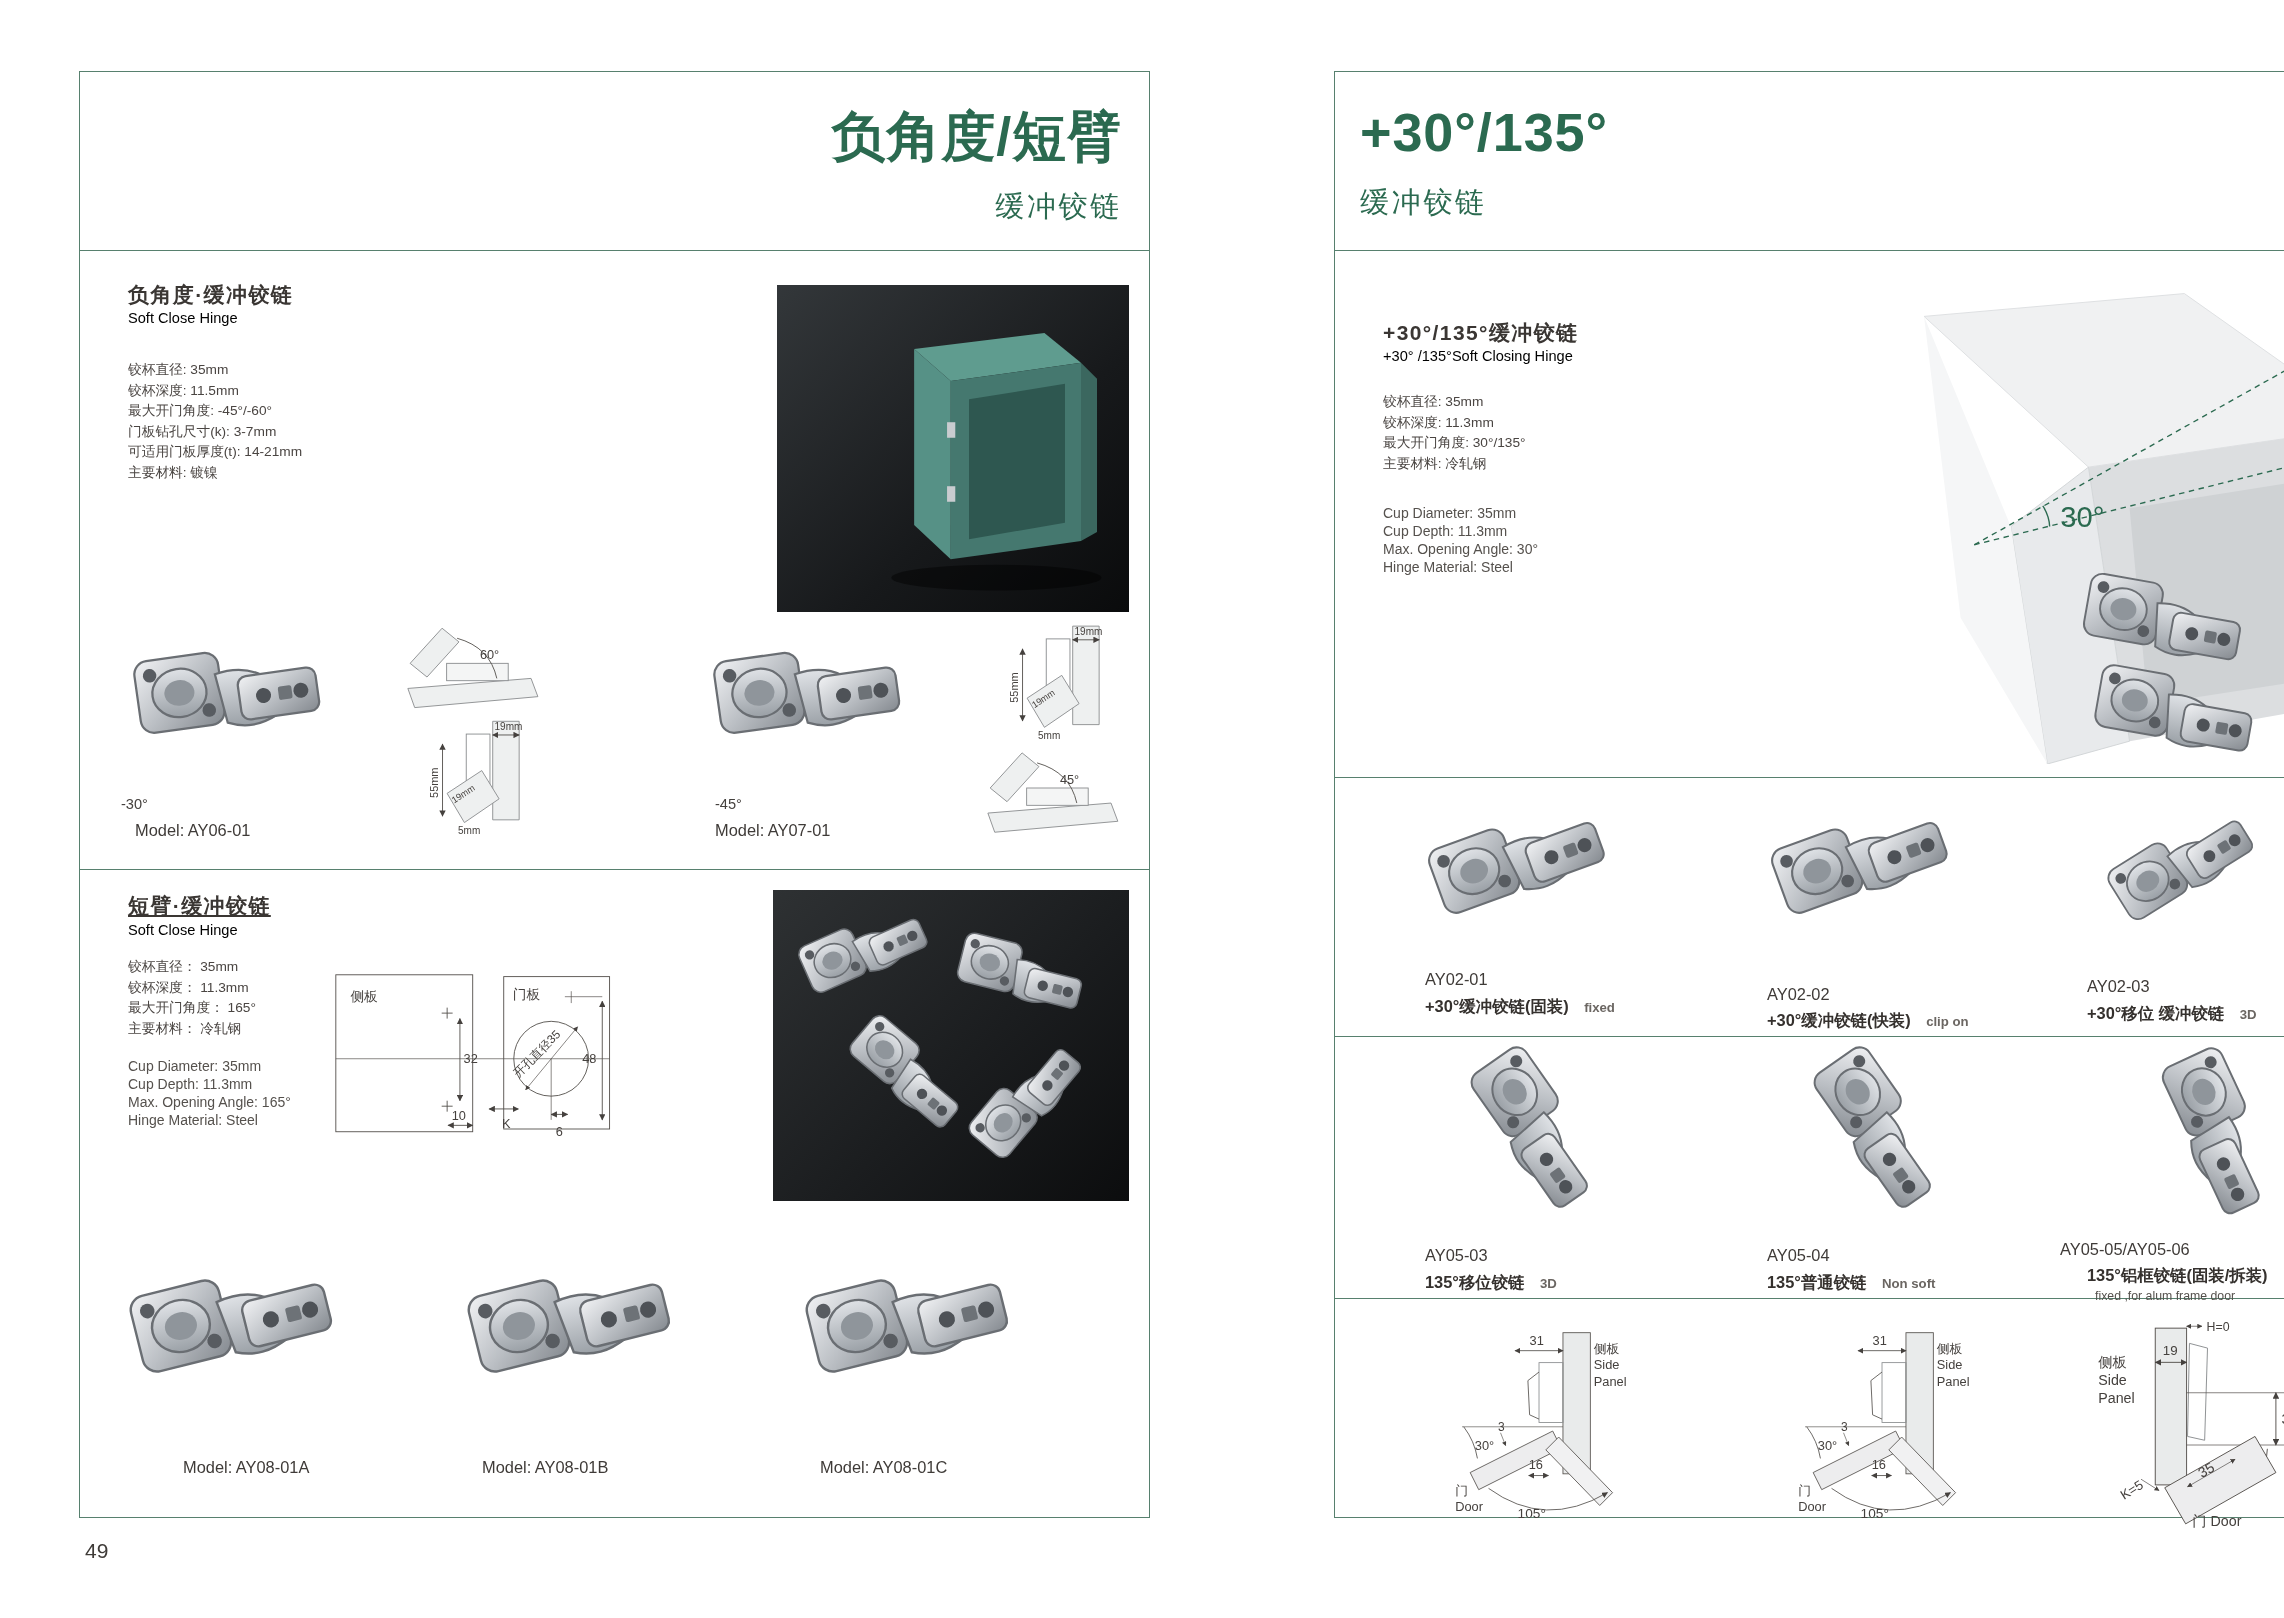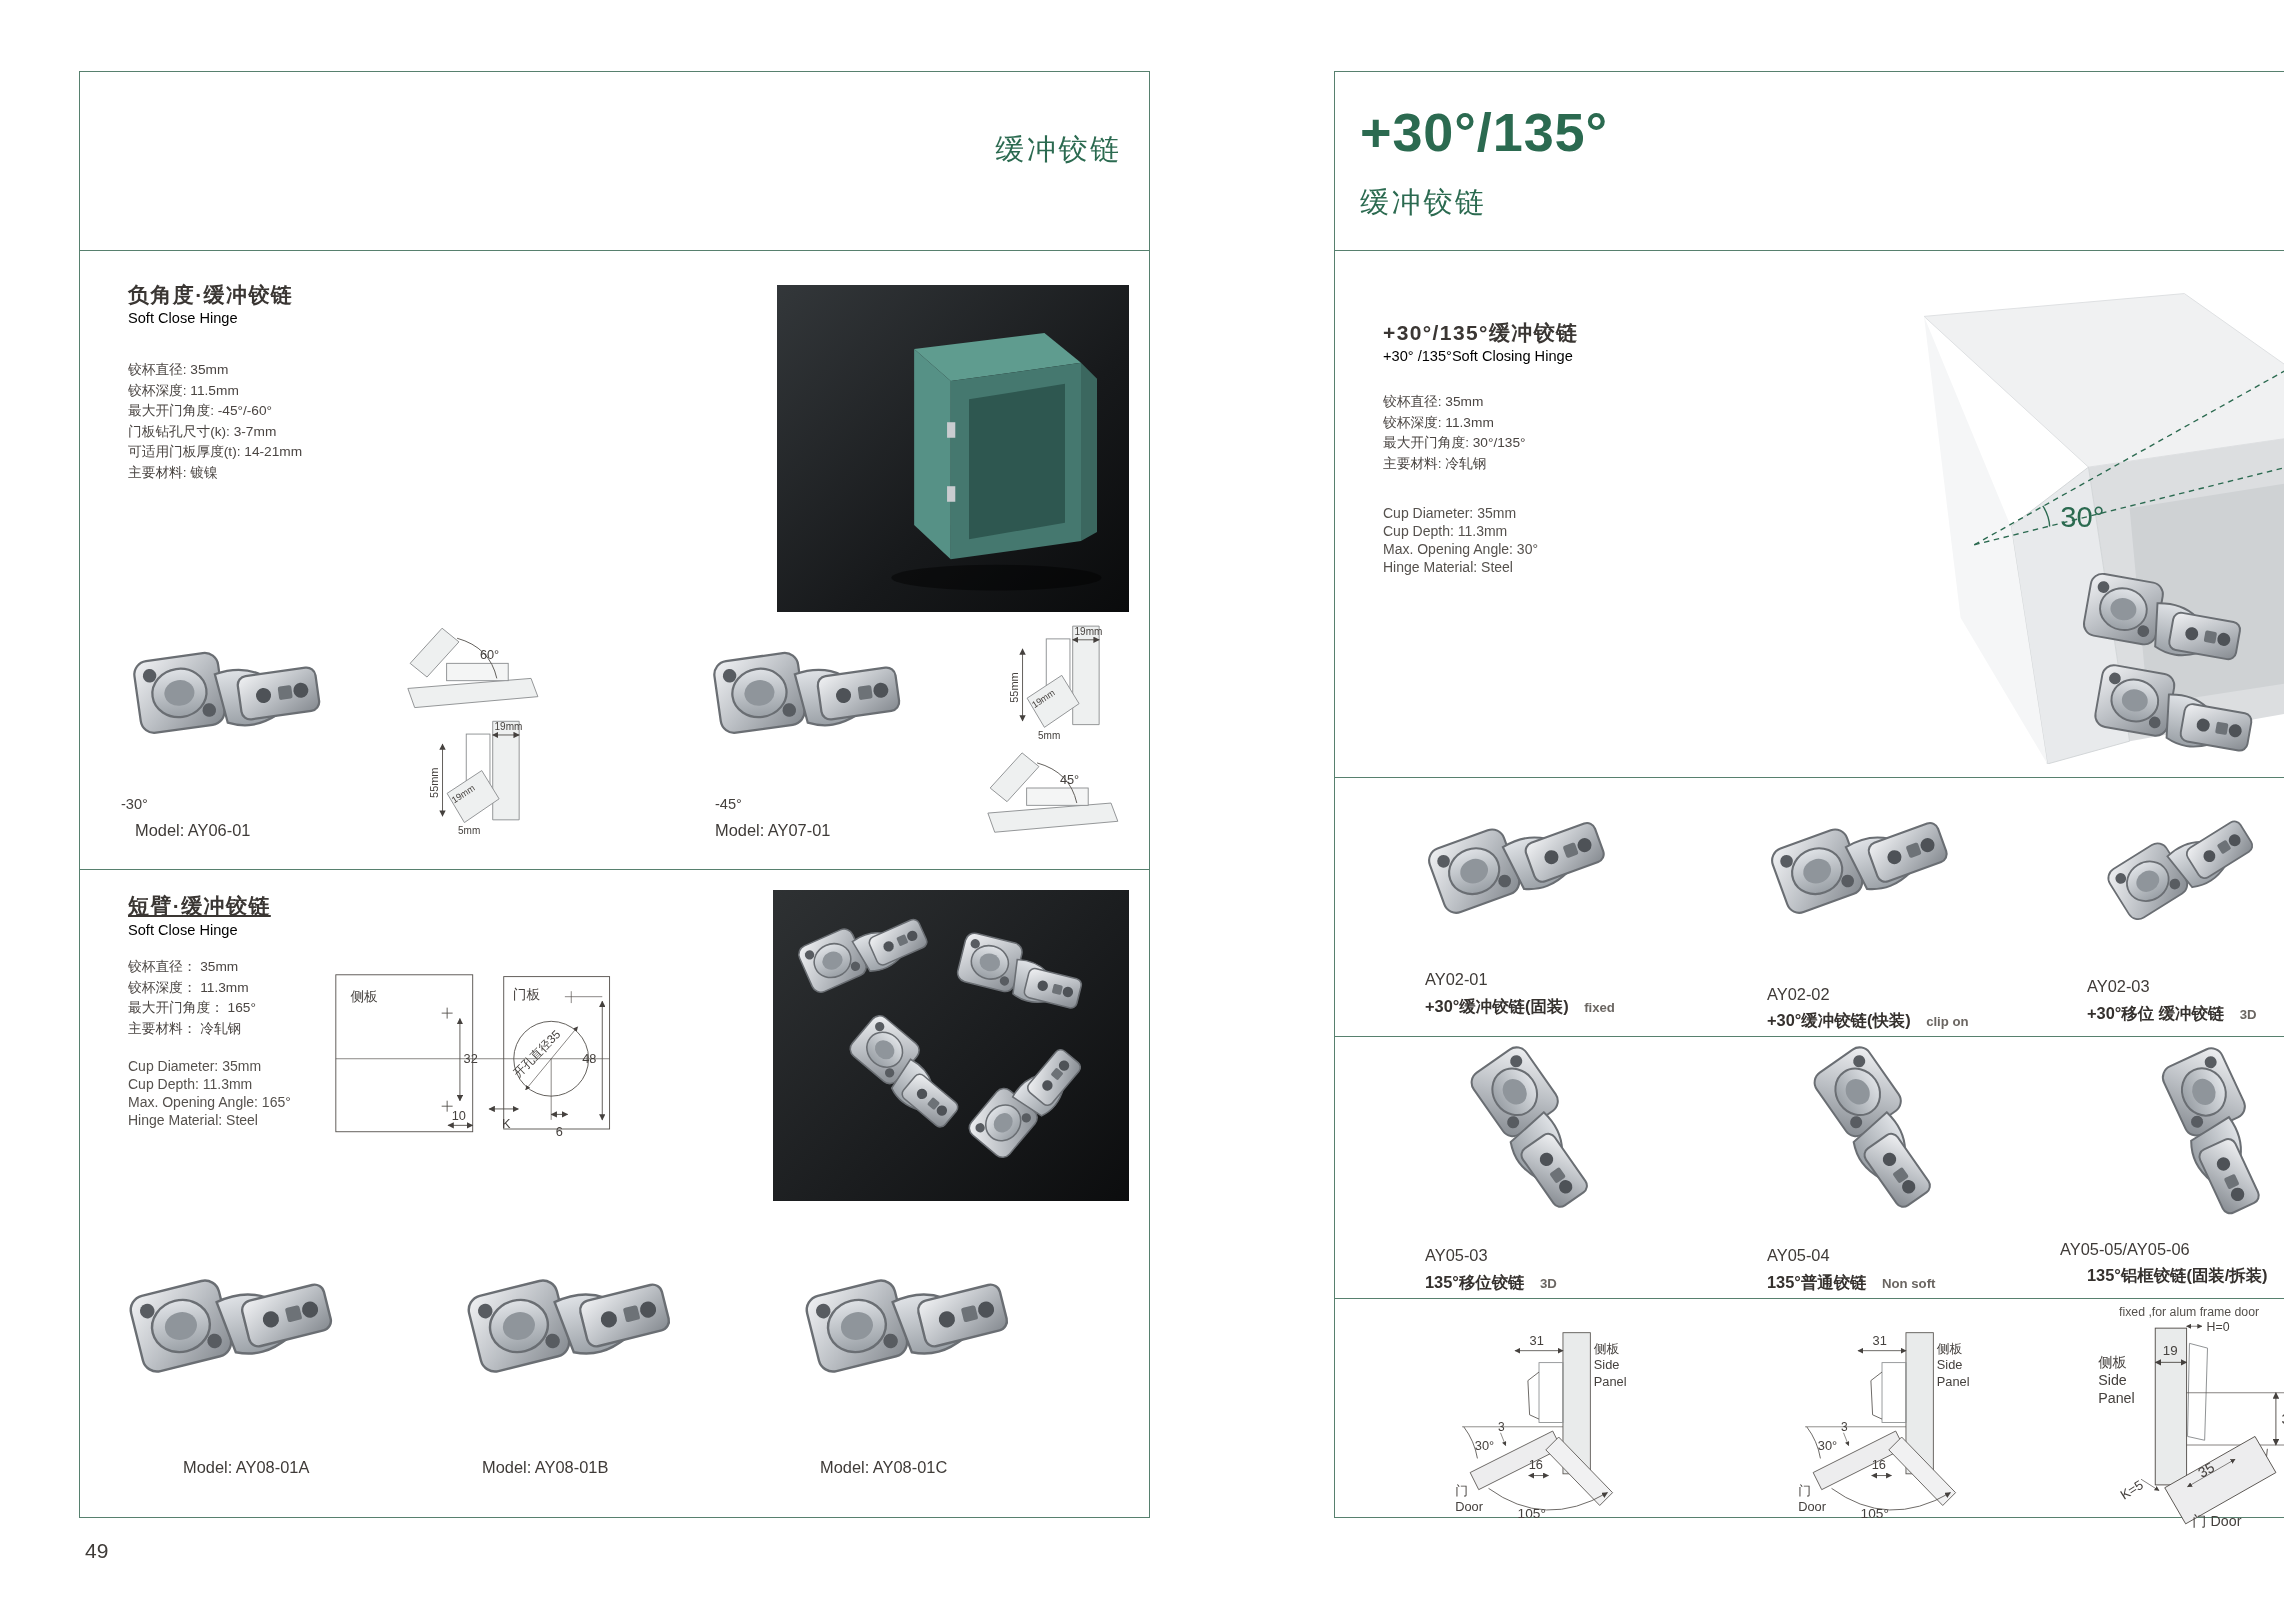--- a/index.html
+++ b/index.html
@@ -66,20 +66,21 @@
       </g>
     </symbol>
   </defs>
 </svg>
 
 <div id="canvas">
 
   <div class="page" id="page-left">
 
     <div class="abs" style="right:27px;top:36px;text-align:right;">
+      <div class="big-title">负角度/短臂</div>
       <div class="big-sub">缓冲铰链</div>
     </div>
     <div class="hline" style="top:178px;"></div>
 
     <div class="abs sec-h" style="left:48px;top:209px;">负角度·缓冲铰链</div>
     <div class="abs sec-en" style="left:48px;top:238px;">Soft Close Hinge</div>
     <div class="abs" style="left:48px;top:288px;">
       <div class="spec">铰杯直径: 35mm</div>
       <div class="spec">铰杯深度: 11.5mm</div>
       <div class="spec">最大开门角度: -45°/-60°</div>
@@ -301,21 +302,21 @@
       </svg>
 
     <div class="abs pcode" style="left:90px;top:1174px;">AY05-03</div>
     <div class="abs pname" style="left:90px;top:1200px;"><span>135°移位铰链</span><span class="ptag">3D</span></div>
 
     <div class="abs pcode" style="left:432px;top:1174px;">AY05-04</div>
     <div class="abs pname" style="left:432px;top:1200px;"><span>135°普通铰链</span><span class="ptag">Non soft</span></div>
 
     <div class="abs pcode" style="left:725px;top:1168px;">AY05-05/AY05-06</div>
     <div class="abs pname" style="left:752px;top:1193px;"><span>135°铝框铰链(固装/拆装)</span></div>
-    <div class="abs pnote" style="left:784px;top:1217px;margin-top:16px;">fixed ,for alum frame door</div>
+    <div class="abs pnote" style="left:760px;top:1217px;">fixed ,for alum frame door</div>
 
     <svg class="abs tech" style="left:96px;top:1253px;" width="228" height="201" viewBox="0 0 500 470">
       <rect x="292" y="18" width="64" height="330" fill="#e9ebeb" stroke="#55514d" stroke-width="2"></rect>
       <text x="364" y="66" font-size="30">侧板</text>
       <text x="364" y="104" font-size="30">Side</text>
       <text x="364" y="142" font-size="30">Panel</text>
       <line x1="180" y1="60" x2="292" y2="60" marker-start="url(#ar)" marker-end="url(#ar)"></line>
       <text x="214" y="46" font-size="30">31</text>
       <rect x="236" y="88" width="56" height="140" fill="none" stroke="#8a8d8f" stroke-width="2"></rect>
       <path class="ln thin" d="M236 110 L210 130 L214 210 L236 220"></path>

